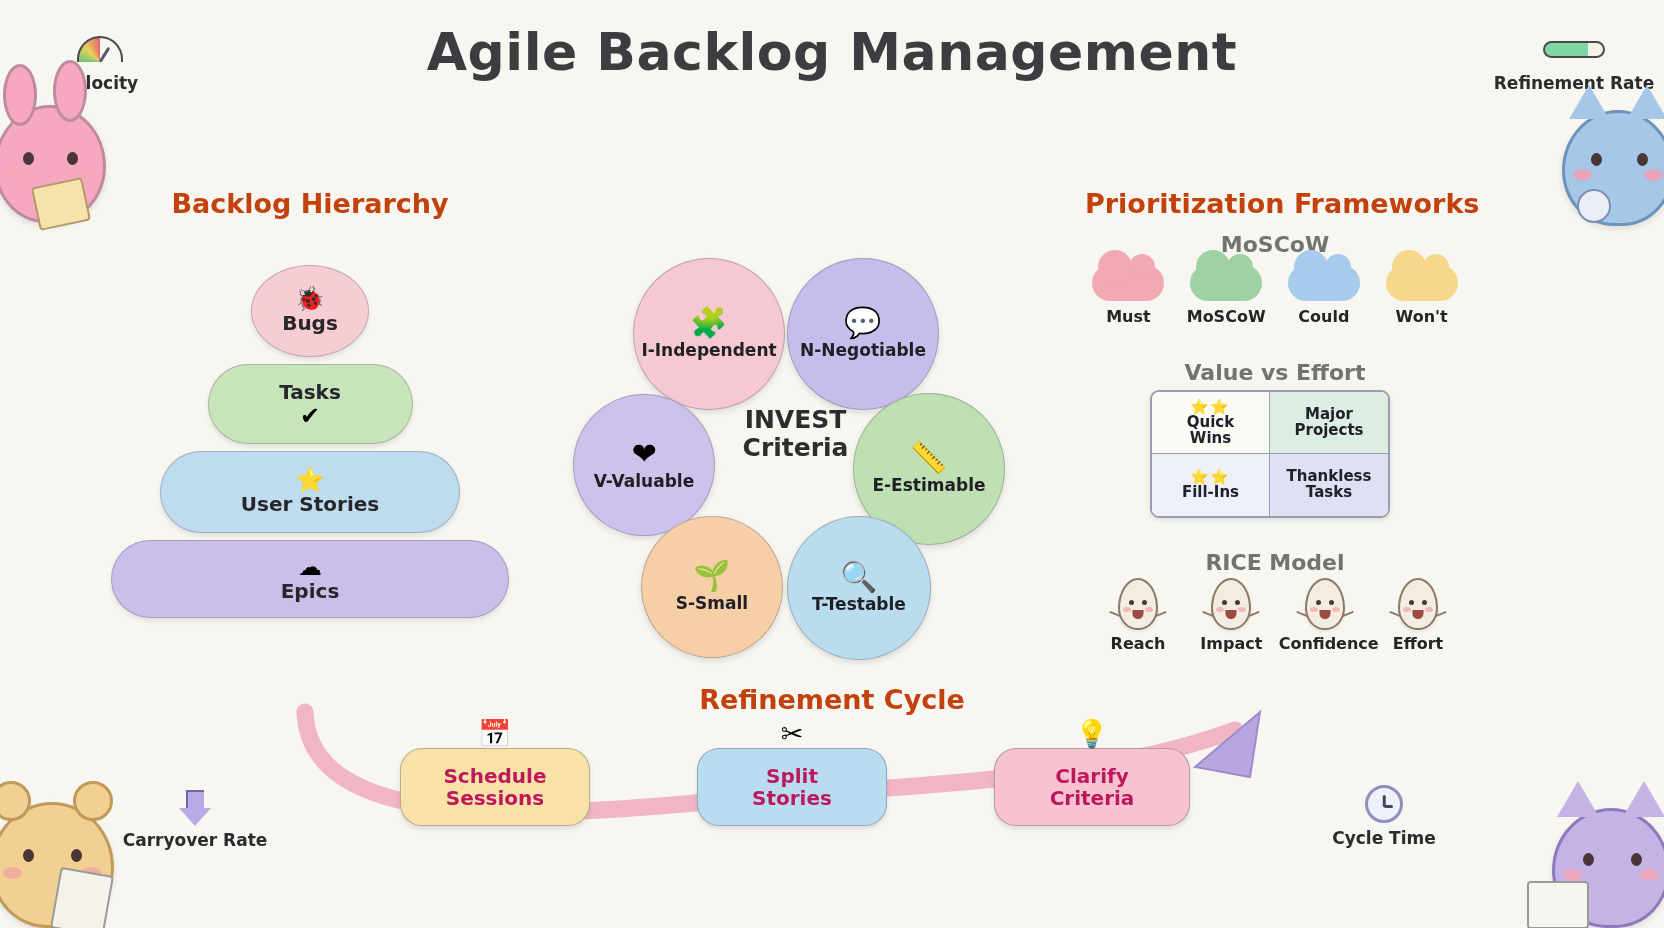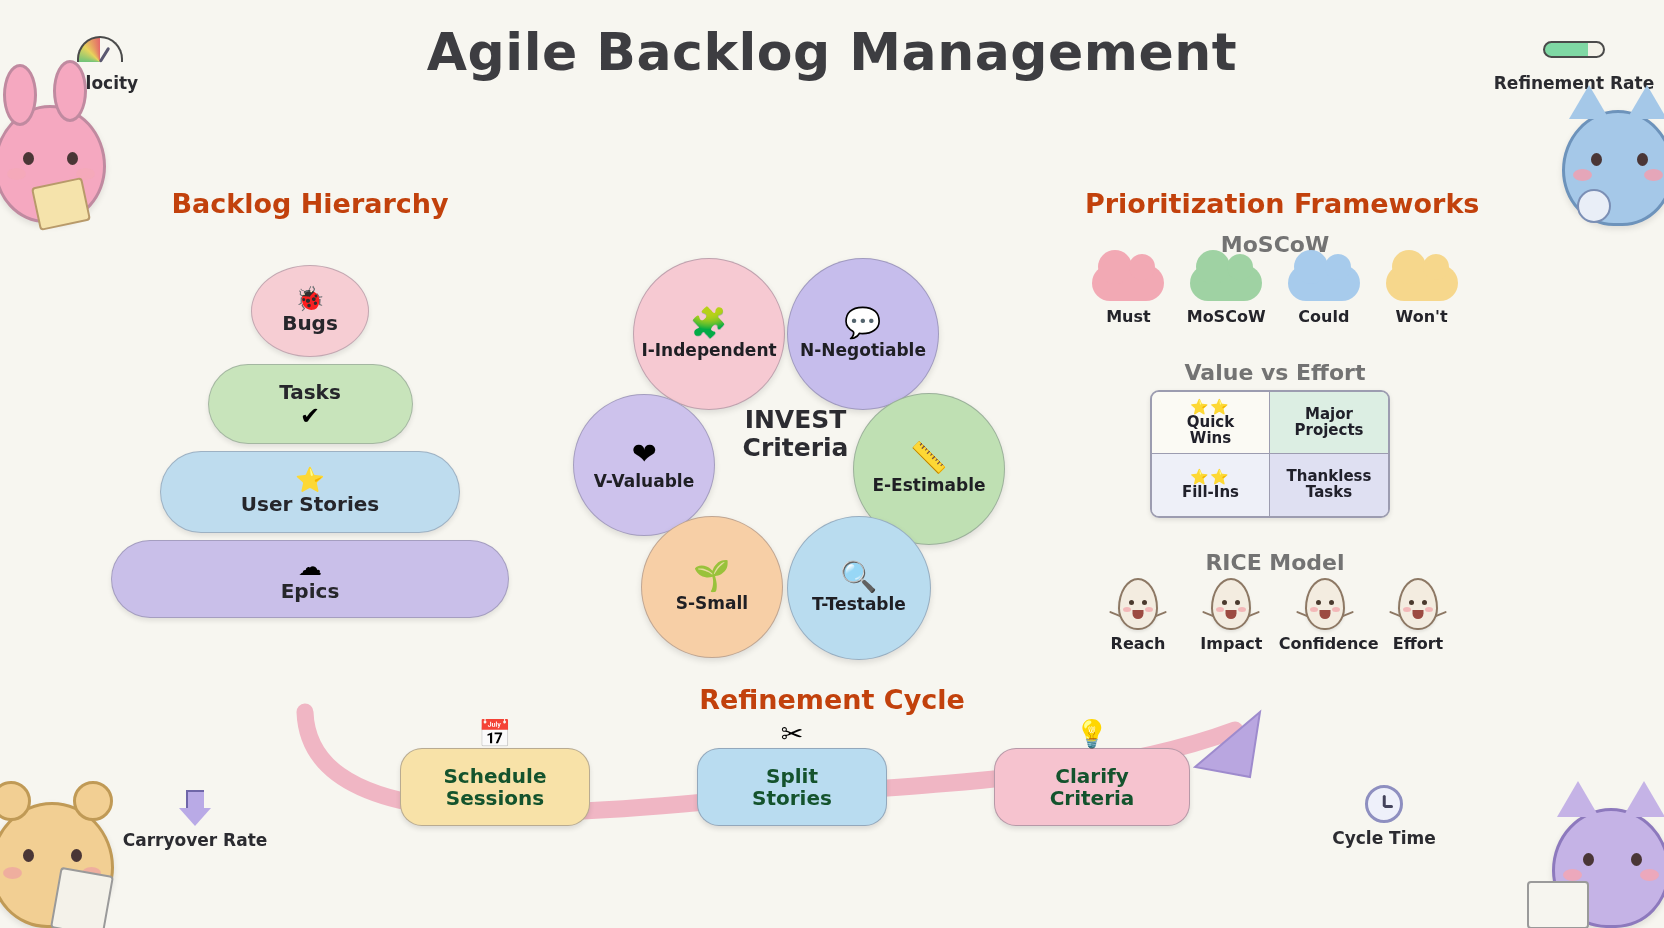--- a/index.html
+++ b/index.html
@@ -108,21 +108,21 @@
   .rice-item .r-label { font-size: 16px; font-weight: 700; color: #24242a; }
 
   
   #cycle-arc { position: absolute; left: 275px; top: 672px; width: 1040px; height: 185px; }
   #cycle-title { position: absolute; left: 0; right: 0; top: 684px; text-align: center; }
   #cycle-nodes { position: absolute; left: 400px; top: 748px; width: 790px;
     display: flex; justify-content: space-between; align-items: center; }
   .cy-node { border-radius: 22px; display: flex; align-items: center; justify-content: center;
     text-align: center; position: relative; border: 1.8px solid rgba(90,90,110,.40);
     box-shadow: 0 3px 5px rgba(0,0,0,.11); }
-  .cy-node .cy-label { font-size: 20px; font-weight: 700; color: #14532d; line-height: 1.12; }
+  .cy-node .cy-label { font-size: 20px; font-weight: 700; color: #be185d; line-height: 1.12; }
   .cy-node .cy-ico { position: absolute; top: -31px; left: 50%; transform: translateX(-50%); font-size: 27px; }
 
   
   .mascot { position: absolute; }
   .m-body { position: relative; border-radius: 50% 50% 46% 46% / 52% 52% 48% 48%;
     border: 3px solid #c08aa0; box-shadow: 0 3px 6px rgba(0,0,0,.10); }
   .m-ear { position: absolute; border-radius: 50%; border: 3px solid #c08aa0; }
   .m-eye { position: absolute; width: 11px; height: 13px; border-radius: 50%; background: #4a3636; }
   .m-cheek { position: absolute; width: 19px; height: 12px; border-radius: 50%; background: #f5a9b8; opacity: .85; }
   .m-item { position: absolute; border-radius: 4px; border: 2.5px solid #b89a6a; }

